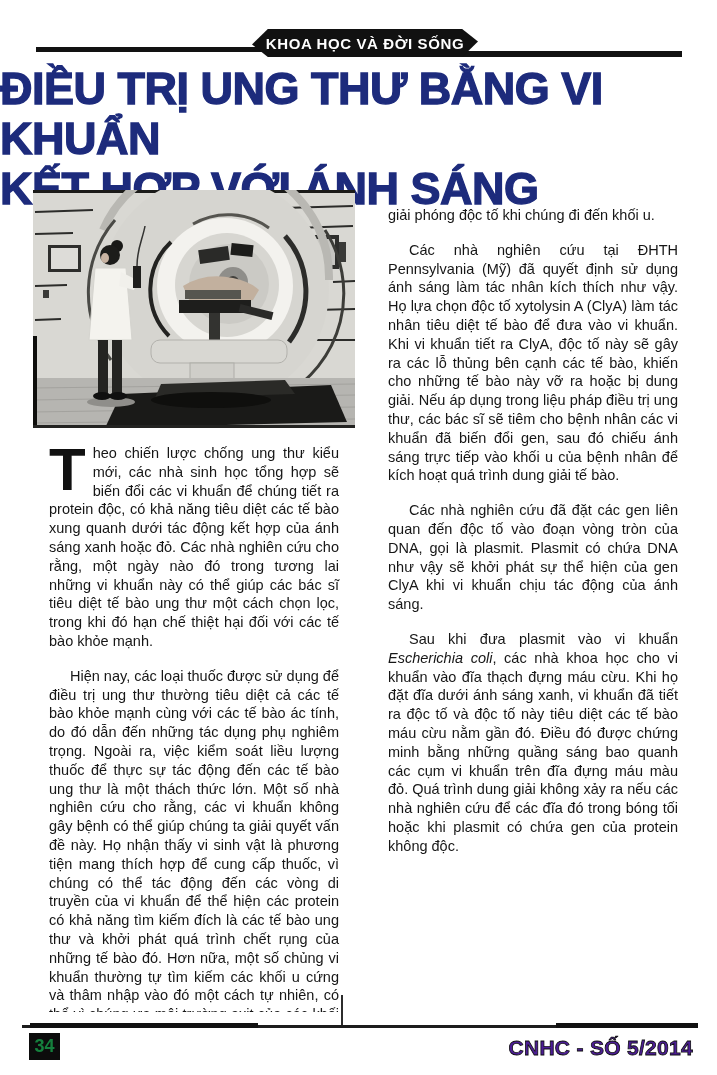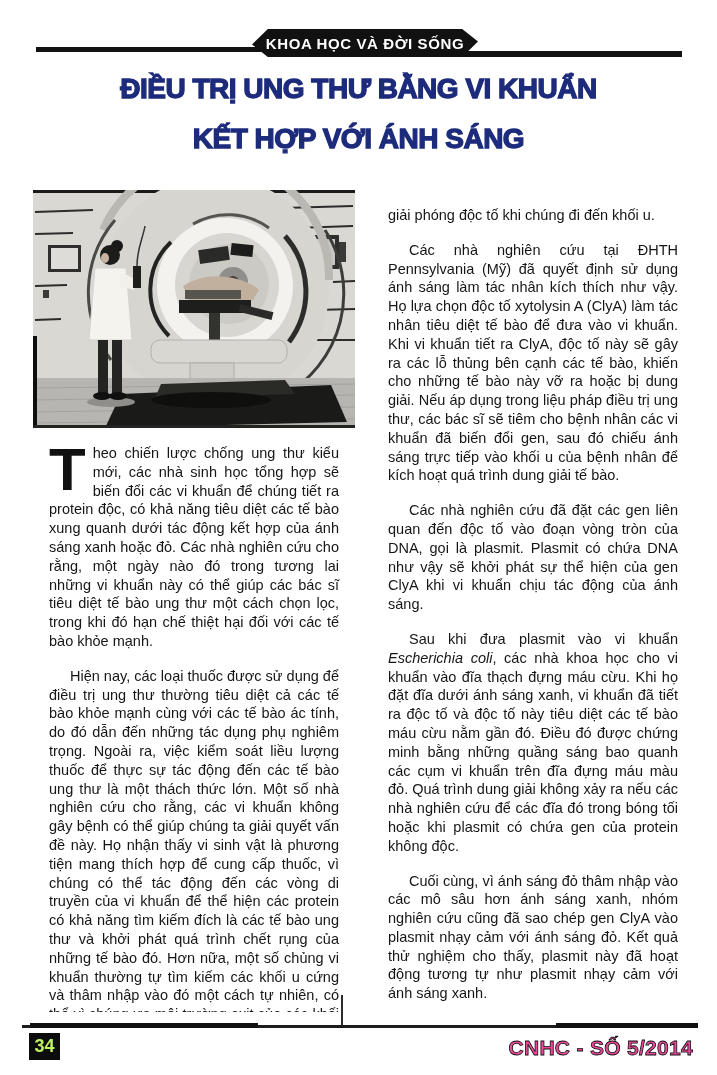--- a/index.html
+++ b/index.html
@@ -12,22 +12,22 @@
   .rule-left{position:absolute;left:36px;top:47px;width:232px;height:5px;background:#121212;}
   .rule-right{position:absolute;left:440px;top:51px;width:242px;height:6px;background:#121212;}
   .ribbon{
     position:absolute;left:252px;top:29px;width:226px;height:28px;background:#111;
     clip-path:polygon(0% 55%,7% 0%,93% 0%,100% 45%,93% 100%,7% 100%);
     z-index:2;display:flex;align-items:center;justify-content:center;
   }
   .ribbon span{color:#fff;font-weight:bold;font-size:15px;letter-spacing:.6px;white-space:nowrap;}
   
   .title{
-    position:absolute;left:0;right:0;top:64px;text-align:center;
-    color:#1d2b7c;font-weight:bold;line-height:50px;font-size:28px;
+    position:absolute;left:0;right:0;top:64px;text-align:left;
+    color:#1d2b7c;font-weight:bold;line-height:50px;font-size:45px;
     -webkit-text-stroke:1.3px #1d2b7c;letter-spacing:-.5px;
   }
   .title span{display:block;}
   
   .col{position:absolute;top:190px;width:322px;overflow:hidden;}
   .col.left{left:33px;height:822px;}
   .col.right{left:372px;height:824px;}
   .col p{margin:16px;text-align:justify;font-size:14.5px;line-height:18.8px;text-indent:21px;}
   .col p.noindent{text-indent:0;}
   .dropcap{
@@ -38,24 +38,24 @@
   em{font-style:italic;}
   
   figure{margin:0 0 9px 0;width:322px;height:238px;}
   
   .footer-rule-thin{position:absolute;left:22px;top:1025px;width:676px;height:3px;background:#1c1c1c;}
   .footer-rule-thickL{position:absolute;left:30px;top:1023px;width:228px;height:5px;background:#111;}
   .footer-rule-thickR{position:absolute;left:556px;top:1023px;width:142px;height:5px;background:#111;}
   .artifact-line{position:absolute;left:341px;top:995px;width:2px;height:30px;background:#2c2c2c;}
   .page-num{
     position:absolute;left:29px;top:1033px;width:31px;height:27px;background:#0c0c0c;
-    color:#bef264;font-weight:bold;font-size:18px;display:flex;align-items:center;justify-content:center;
+    color:#15803d;font-weight:bold;font-size:18px;display:flex;align-items:center;justify-content:center;
   }
   .issue{
-    position:absolute;right:24px;top:1036px;color:#ec4899;font-weight:bold;font-size:21px;
+    position:absolute;right:24px;top:1036px;color:#4c1d95;font-weight:bold;font-size:21px;
     -webkit-text-stroke:.8px #0c0c0c;letter-spacing:.3px;white-space:nowrap;
   }
 </style>
 </head>
 <body>
 
 <div class="page">
 
   <div>
     <div class="rule-left"></div>
@@ -157,21 +157,20 @@
     </figure>
     <p class="first"><span class="dropcap">T</span><span>heo chiến lược chống ung thư kiểu mới, các nhà sinh học tổng hợp sẽ biến đổi các vi khuẩn để chúng tiết ra protein độc, có khả năng tiêu diệt các tế bào xung quanh dưới tác động kết hợp của ánh sáng xanh hoặc đỏ. Các nhà nghiên cứu cho rằng, một ngày nào đó trong tương lai những vi khuẩn này có thể giúp các bác sĩ tiêu diệt tế bào ung thư một cách chọn lọc, trong khi đó hạn chế thiệt hại đối với các tế bào khỏe mạnh.</span></p>
     <p>Hiện nay, các loại thuốc được sử dụng để điều trị ung thư thường tiêu diệt cả các tế bào khỏe mạnh cùng với các tế bào ác tính, do đó dẫn đến những tác dụng phụ nghiêm trọng. Ngoài ra, việc kiểm soát liều lượng thuốc để thực sự tác động đến các tế bào ung thư là một thách thức lớn. Một số nhà nghiên cứu cho rằng, các vi khuẩn không gây bệnh có thể giúp chúng ta giải quyết vấn đề này. Họ nhận thấy vi sinh vật là phương tiện mang thích hợp để cung cấp thuốc, vì chúng có thể tác động đến các vòng di truyền của vi khuẩn để thể hiện các protein có khả năng tìm kiếm đích là các tế bào ung thư và khởi phát quá trình chết rụng của những tế bào đó. Hơn nữa, một số chủng vi khuẩn thường tự tìm kiếm các khối u cứng và thâm nhập vào đó một cách tự nhiên, có thể vì chúng ưa môi trường axit của các khối u hơn.</p>
   </div>
 
   <div class="col right">
     <p class="noindent">giải phóng độc tố khi chúng đi đến khối u.</p>
     <p>Các nhà nghiên cứu tại ĐHTH Pennsylvania (Mỹ) đã quyết định sử dụng ánh sáng làm tác nhân kích thích như vậy. Họ lựa chọn độc tố xytolysin A (ClyA) làm tác nhân tiêu diệt tế bào để đưa vào vi khuẩn. Khi vi khuẩn tiết ra ClyA, độc tố này sẽ gây ra các lỗ thủng bên cạnh các tế bào, khiến cho những tế bào này vỡ ra hoặc bị dung giải. Nếu áp dụng trong liệu pháp điều trị ung thư, các bác sĩ sẽ tiêm cho bệnh nhân các vi khuẩn đã biến đổi gen, sau đó chiếu ánh sáng trực tiếp vào khối u của bệnh nhân để kích hoạt quá trình dung giải tế bào.</p>
     <p>Các nhà nghiên cứu đã đặt các gen liên quan đến độc tố vào đoạn vòng tròn của DNA, gọi là plasmit. Plasmit có chứa DNA như vậy sẽ khởi phát sự thể hiện của gen ClyA khi vi khuẩn chịu tác động của ánh sáng.</p>
     <p><span>Sau khi đưa plasmit vào vi khuẩn </span><em>Escherichia coli</em><span>, các nhà khoa học cho vi khuẩn vào đĩa thạch đựng máu cừu. Khi họ đặt đĩa dưới ánh sáng xanh, vi khuẩn đã tiết ra độc tố và độc tố này tiêu diệt các tế bào máu cừu nằm gần đó. Điều đó được chứng minh bằng những quầng sáng bao quanh các cụm vi khuẩn trên đĩa đựng máu màu đỏ. Quá trình dung giải không xảy ra nếu các nhà nghiên cứu để các đĩa đó trong bóng tối hoặc khi plasmit có chứa gen của protein không độc.</span></p>
-    <p>Cuối cùng, vì ánh sáng đỏ thâm nhập vào các mô sâu hơn ánh sáng xanh, nhóm nghiên cứu cũng đã sao chép gen ClyA vào plasmit nhạy cảm với ánh sáng đỏ. Kết quả thử nghiệm cho thấy, plasmit này đã hoạt động tương tự như plasmit nhạy cảm với ánh sáng xanh.</p>
   </div>
 
   <div>
     <div class="footer-rule-thin"></div>
     <div class="footer-rule-thickL"></div>
     <div class="footer-rule-thickR"></div>
     <div class="artifact-line"></div>
     <div class="page-num">34</div>
     <div class="issue">CNHC - SỐ 5/2014</div>
   </div>

